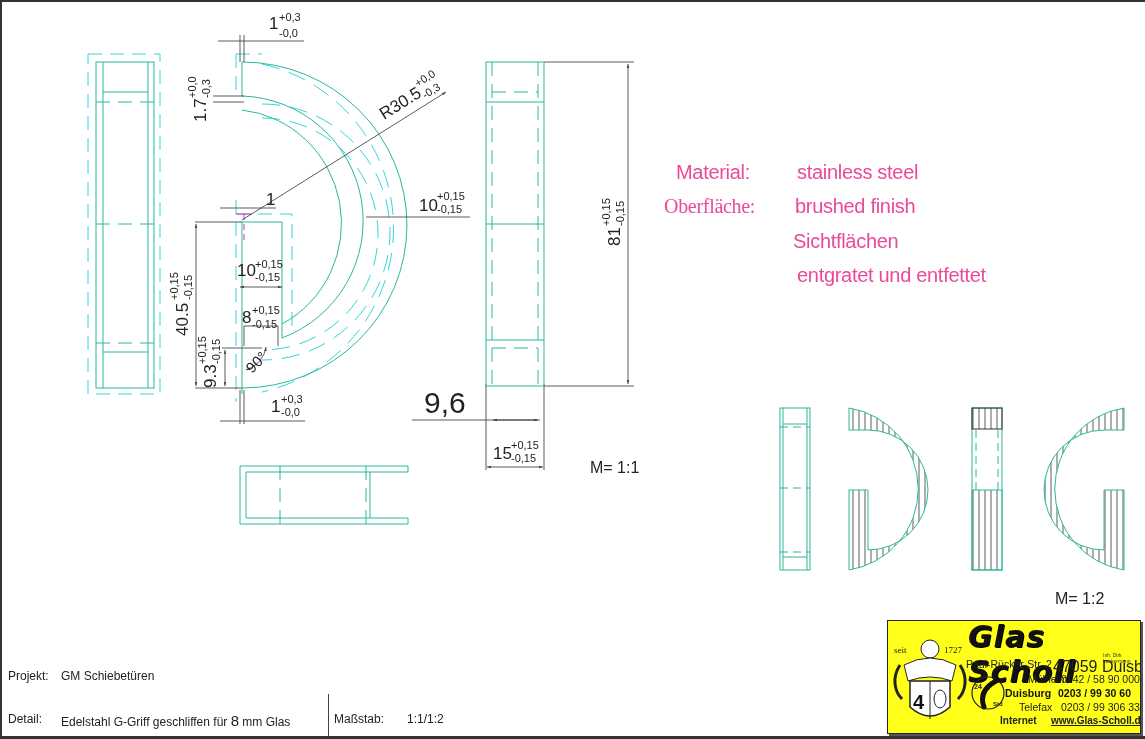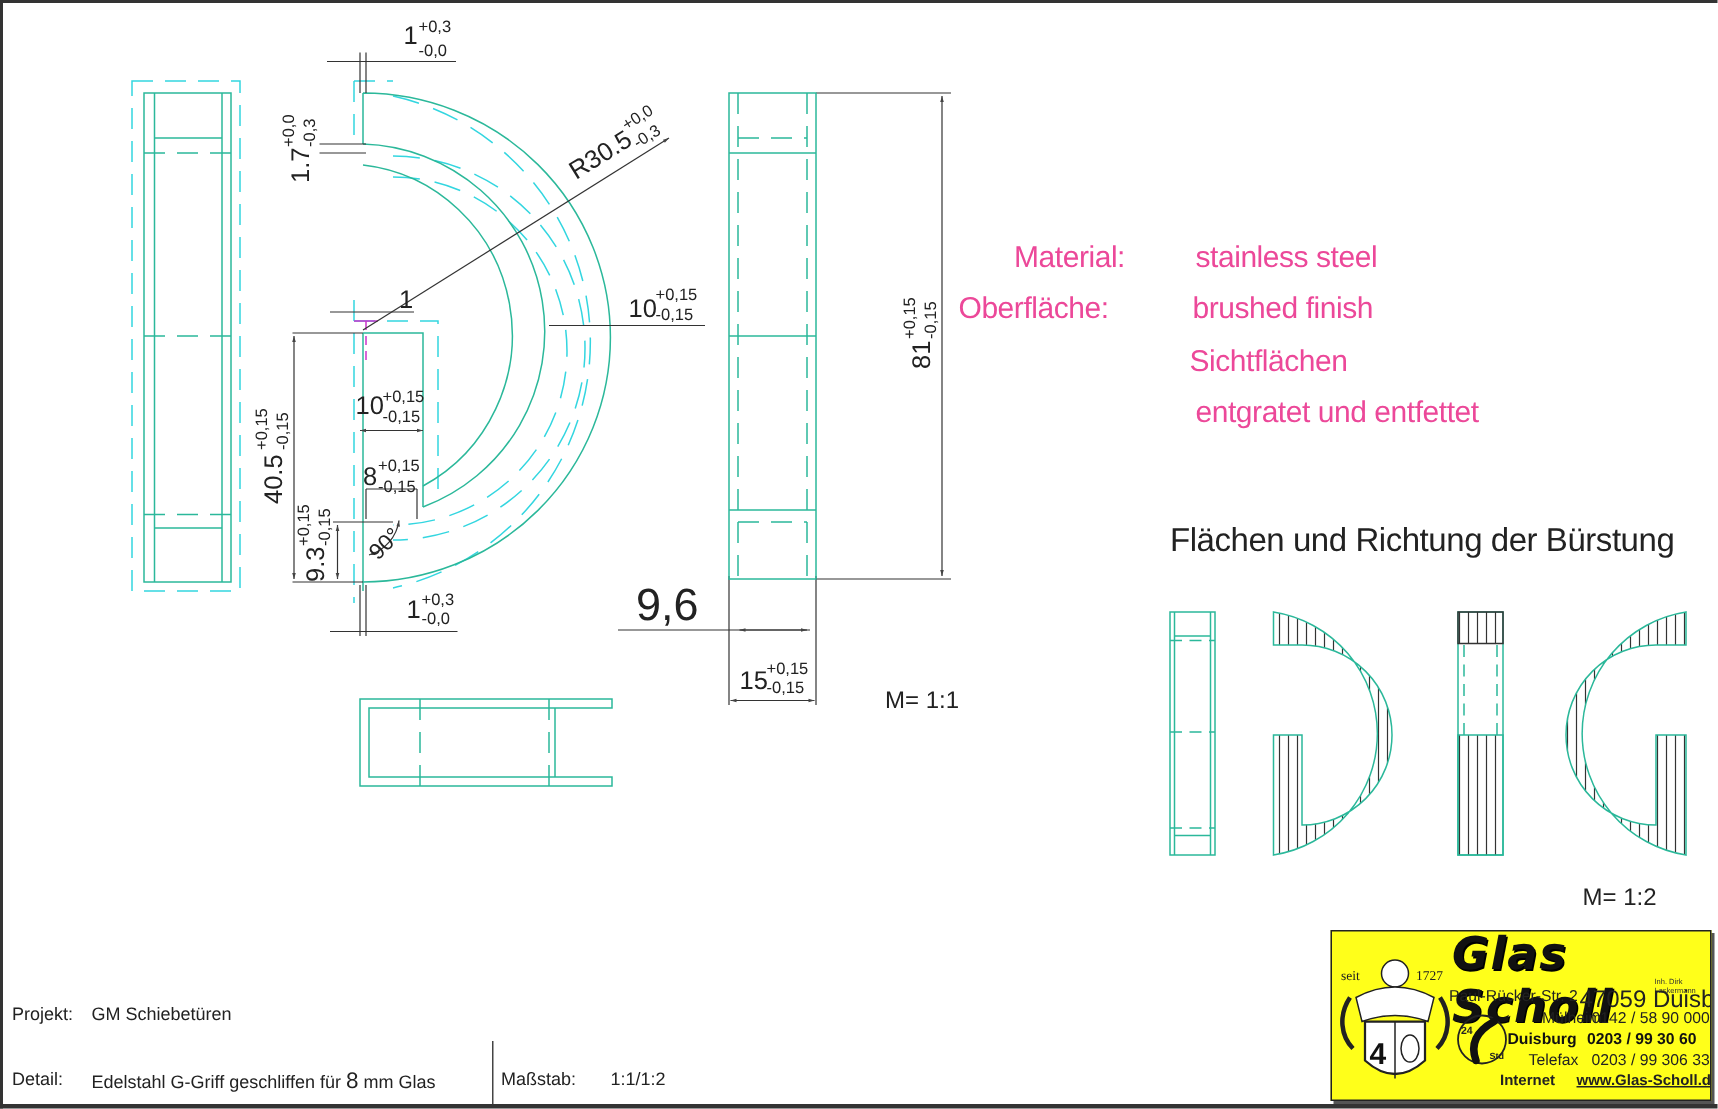--- a/index.html
+++ b/index.html
@@ -227,26 +227,25 @@
       <g transform="translate(620,246) rotate(-90)">
         <text x="0" y="0" font-size="17">81</text>
         <text x="20" y="-10" font-size="11">+0,15</text>
         <text x="20" y="4" font-size="11">-0,15</text>
       </g>
     </g>
   </svg>
 
   <div class="spec" style="left:676px;top:146px;">Material:</div>
   <div class="spec" style="left:797px;top:146px;">stainless steel</div>
-  <div class="spec" style="left:639px;top:180px;">Oberfläche:</div>
+  <div class="spec" style="left:664px;top:180px;font-family:Liberation Serif, serif;">Oberfläche:</div>
   <div class="spec" style="left:795px;top:180px;">brushed finish</div>
   <div class="spec" style="left:793px;top:215px;">Sichtflächen</div>
   <div class="spec" style="left:797px;top:249px;">entgratet und entfettet</div>
 
-  <div class="heading" style="left:780px;top:347px;">Flächen und Richtung der Bürstung</div>
   <div class="scale-label" style="left:590px;top:459px;">M= 1:1</div>
   <div class="scale-label" style="left:1055px;top:590px;">M= 1:2</div>
 
   <div class="tb-label" style="left:8px;top:669px;">Projekt:</div>
   <div class="tb-label" style="left:61px;top:669px;">GM Schiebetüren</div>
   <div class="tb-label" style="left:8px;top:712px;">Detail:</div>
   <div class="tb-label" style="left:61px;top:712px;">
     <span>Edelstahl G-Griff geschliffen für</span>
     <span style="font-size:15px">8</span>
     <span>mm Glas</span>

